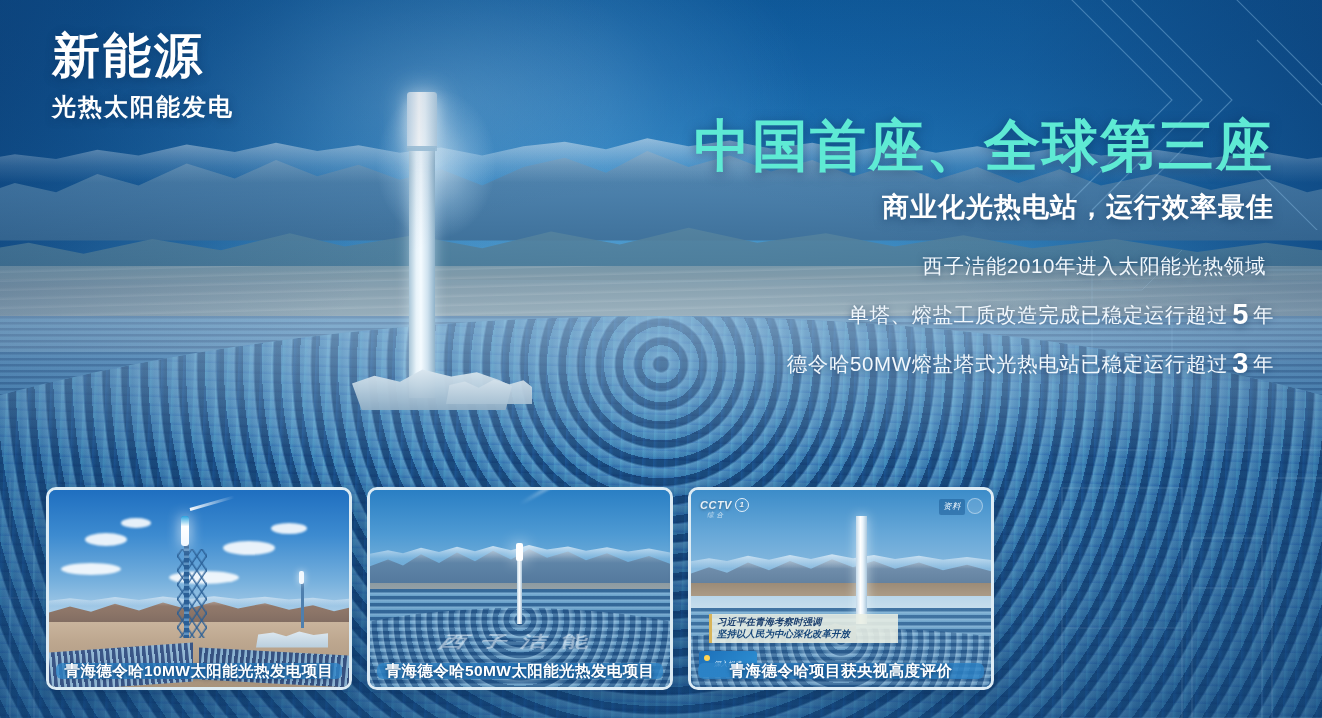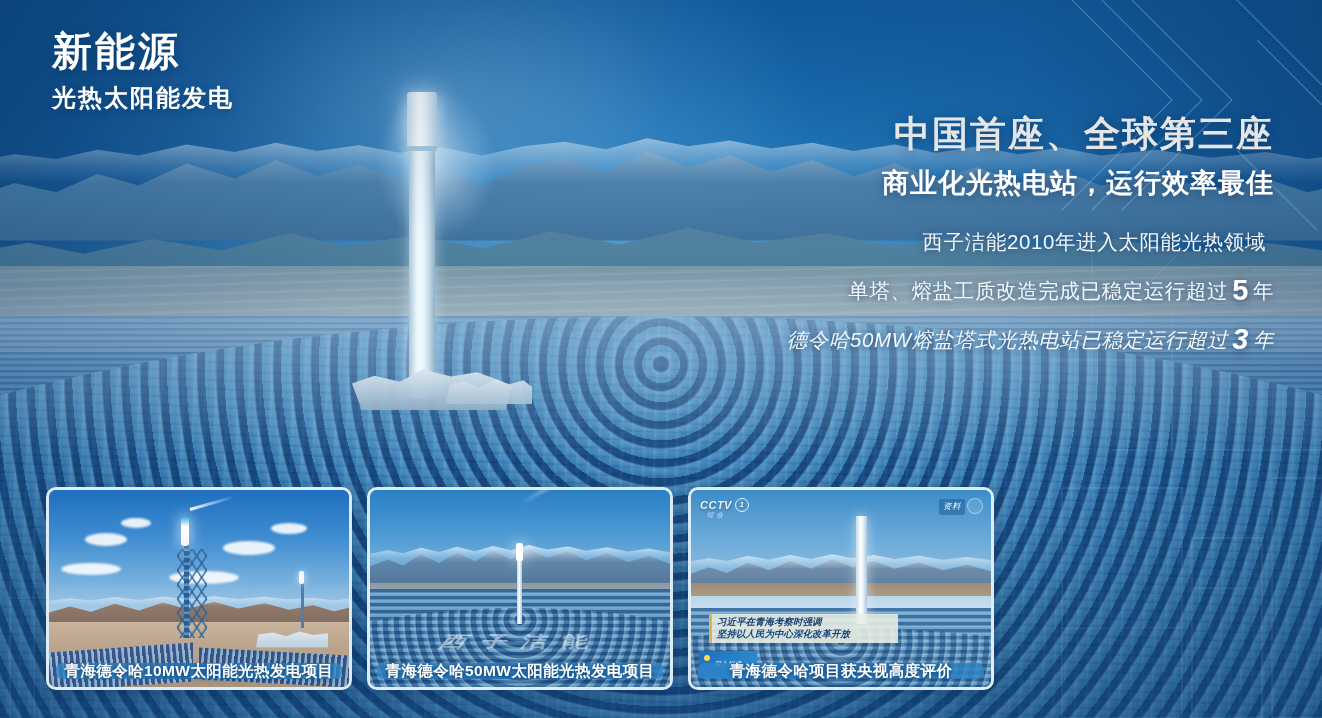--- a/index.html
+++ b/index.html
@@ -225,21 +225,21 @@
   .deco-bl { position: absolute; left: 0; bottom: 0; width: 90px; height: 240px; opacity: 0.30; }
 
   
   .title-block {
     position: absolute;
     left: 52px;
     top: 28px;
     z-index: 6;
   }
   .title-main {
-    font-size: 40px;
+    font-size: 48px;
     font-weight: bold;
     color: #ffffff;
     letter-spacing: 3px;
     line-height: 1.15;
     text-shadow: 0 2px 10px rgba(6,40,80,0.45);
   }
   .title-sub {
     margin-top: 8px;
     font-size: 24px;
     font-weight: bold;
@@ -251,23 +251,23 @@
   
   .right-block {
     position: absolute;
     right: 48px;
     top: 112px;
     width: 620px;
     text-align: right;
     z-index: 6;
   }
   .head-1 {
-    font-size: 36px;
+    font-size: 56px;
     font-weight: bold;
-    color: #e5e5e5;
+    color: #5eead4;
     letter-spacing: 2px;
     line-height: 1.2;
     text-shadow: 0 2px 12px rgba(6,38,78,0.55);
   }
   .head-2 {
     margin-top: 10px;
     font-size: 27px;
     font-weight: bold;
     color: #ffffff;
     letter-spacing: 1px;
@@ -278,21 +278,21 @@
   }
   .bullet-line {
     font-size: 20.5px;
     color: #f2f8fd;
     letter-spacing: 0.6px;
     line-height: 1;
     margin-bottom: 20px;
     white-space: nowrap;
     text-shadow: 0 1px 7px rgba(6,38,78,0.6);
   }
-  .bullet-line:last-child { margin-bottom: 8px; font-style: italic; }
+  .bullet-line:last-child { margin-bottom: 8px; }
   .bignum {
     font-size: 29px;
     font-weight: bold;
     color: #ffffff;
     padding: 0 4px;
     vertical-align: -2px;
     text-shadow: 0 2px 9px rgba(6,38,78,0.7);
   }
 
   

